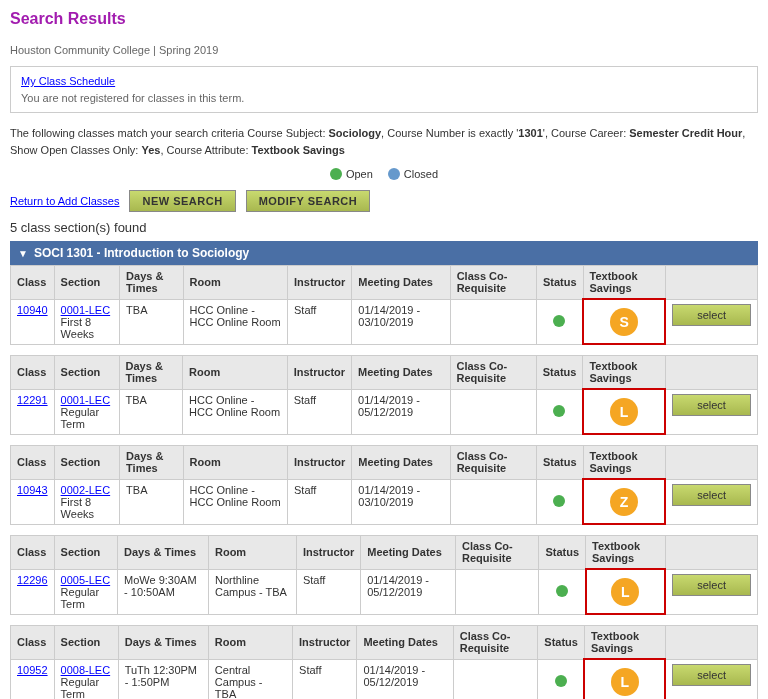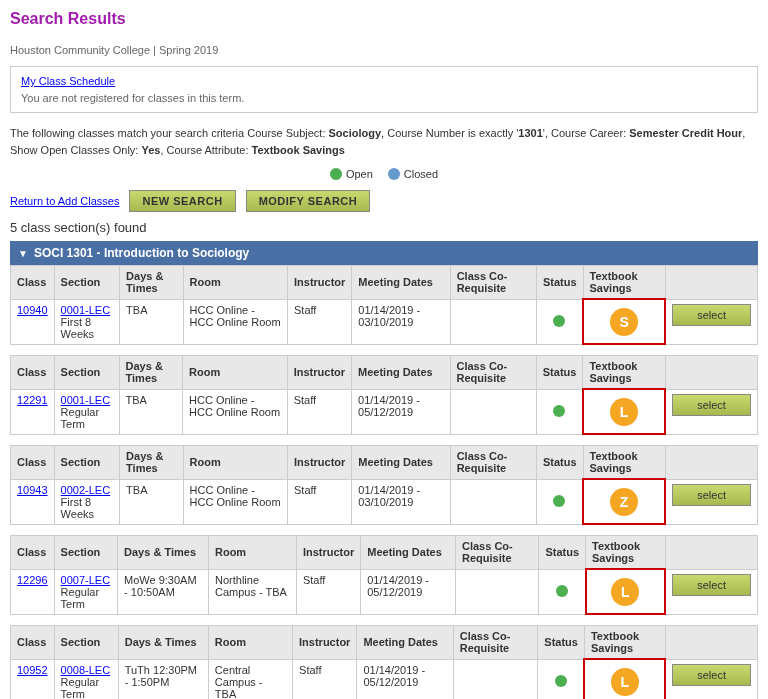--- a/index.html
+++ b/index.html
@@ -278,21 +278,21 @@
         <th>Class Co-Requisite</th>
         <th>Status</th>
         <th class="textbook-header">Textbook Savings</th>
         <th></th>
       </tr>
     </thead>
     <tbody>
       <tr>
         <td><a href="#">12296</a></td>
         <td>
-          <a href="#">0007-LEC</a><br>
+          <a href="#">0005-LEC</a><br>
           <span>Regular Term</span>
         </td>
         <td>MoWe 9:30AM - 10:50AM</td>
         <td>Northline Campus - TBA</td>
         <td>Staff</td>
         <td>01/14/2019 - 05/12/2019</td>
         <td></td>
         <td class="status-cell"><span class="green-dot"></span></td>
         <td class="textbook-cell">
           <span class="tb-icon tb-icon-l">L</span>

